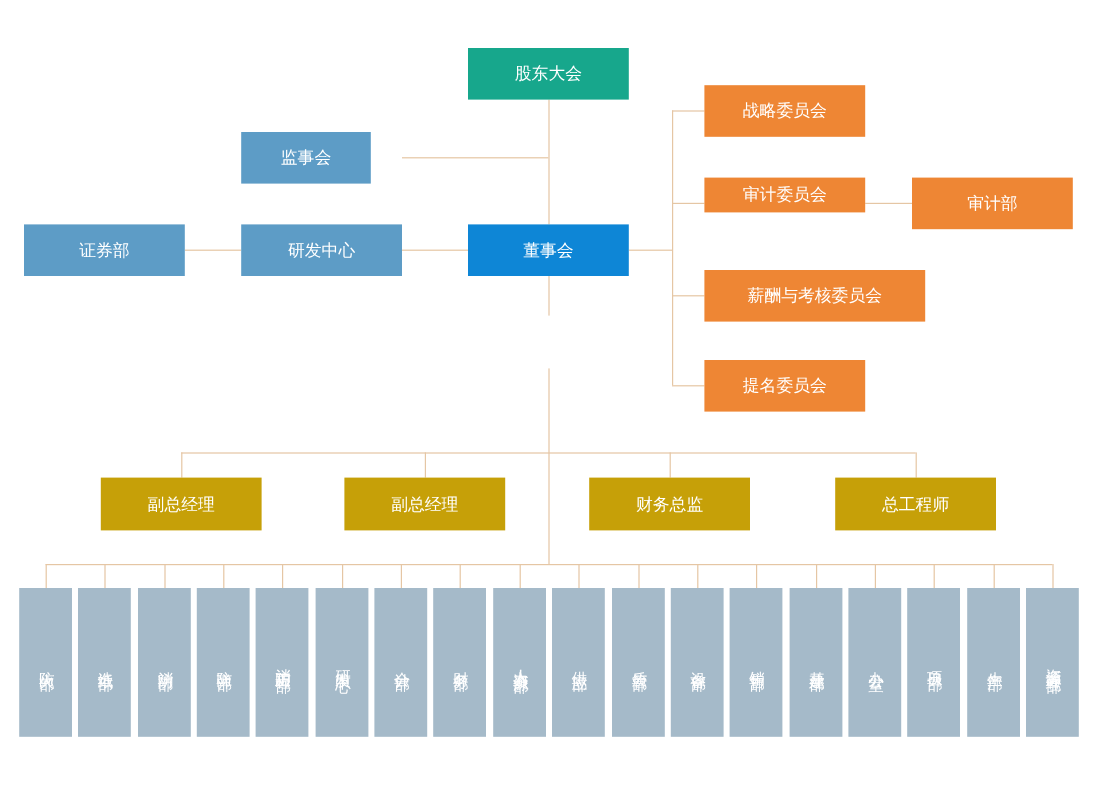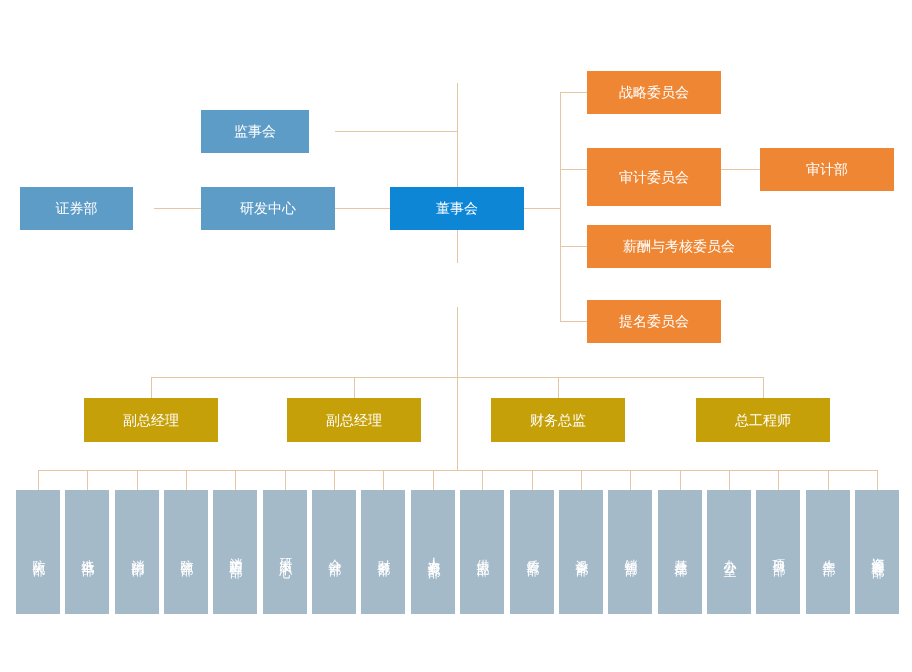--- a/index.html
+++ b/index.html
@@ -58,39 +58,42 @@
     <div class="line v" style="left: 433px; top: 470px; height: 20px;"></div>
     <div class="line v" style="left: 482px; top: 470px; height: 20px;"></div>
     <div class="line v" style="left: 532px; top: 470px; height: 20px;"></div>
     <div class="line v" style="left: 581px; top: 470px; height: 20px;"></div>
     <div class="line v" style="left: 630px; top: 470px; height: 20px;"></div>
     <div class="line v" style="left: 680px; top: 470px; height: 20px;"></div>
     <div class="line v" style="left: 729px; top: 470px; height: 20px;"></div>
     <div class="line v" style="left: 778px; top: 470px; height: 20px;"></div>
     <div class="line v" style="left: 828px; top: 470px; height: 20px;"></div>
     <div class="line v" style="left: 877px; top: 470px; height: 20px;"></div>
+    <div class="box" style="left: 390px; top: 40px; width: 134px; height: 43px; background: rgb(23, 167, 140);">
+      <span class="label">股东大会</span>
+    </div>
     <div class="box" style="left: 201px; top: 110px; width: 108px; height: 43px; background: rgb(93, 156, 198);">
       <span class="label">监事会</span>
     </div>
-    <div class="box" style="left: 20px; top: 187px; width: 113px; height: 43px; background: rgb(93, 156, 198);">
+    <div class="box" style="left: 20px; top: 187px; width: 134px; height: 43px; background: rgb(93, 156, 198);">
       <span class="label">证券部</span>
     </div>
     <div class="box" style="left: 201px; top: 187px; width: 134px; height: 43px; background: rgb(93, 156, 198);">
       <span class="label">研发中心</span>
     </div>
     <div class="box" style="left: 390px; top: 187px; width: 134px; height: 43px; background: rgb(14, 134, 214);">
       <span class="label">董事会</span>
     </div>
     <div class="box" style="left: 760px; top: 148px; width: 134px; height: 43px; background: rgb(238, 134, 52);">
       <span class="label">审计部</span>
     </div>
     <div class="box" style="left: 587px; top: 71px; width: 134px; height: 43px; background: rgb(238, 134, 52);">
       <span class="label">战略委员会</span>
     </div>
-    <div class="box" style="left: 587px; top: 148px; width: 134px; height: 58px; background: rgb(238, 134, 52);">
+    <div class="box" style="left: 587px; top: 148px; width: 134px; height: 29px; background: rgb(238, 134, 52);">
       <span class="label">审计委员会</span>
     </div>
     <div class="box" style="left: 587px; top: 225px; width: 184px; height: 43px; background: rgb(238, 134, 52); text-align: right;">
       <span class="label">薪酬与考核委员会</span>
     </div>
     <div class="box" style="left: 587px; top: 300px; width: 134px; height: 43px; background: rgb(238, 134, 52);">
       <span class="label">提名委员会</span>
     </div>
     <div class="box" style="left: 84px; top: 398px; width: 134px; height: 44px; background: rgb(198, 160, 8);">
       <span class="label">副总经理</span>

